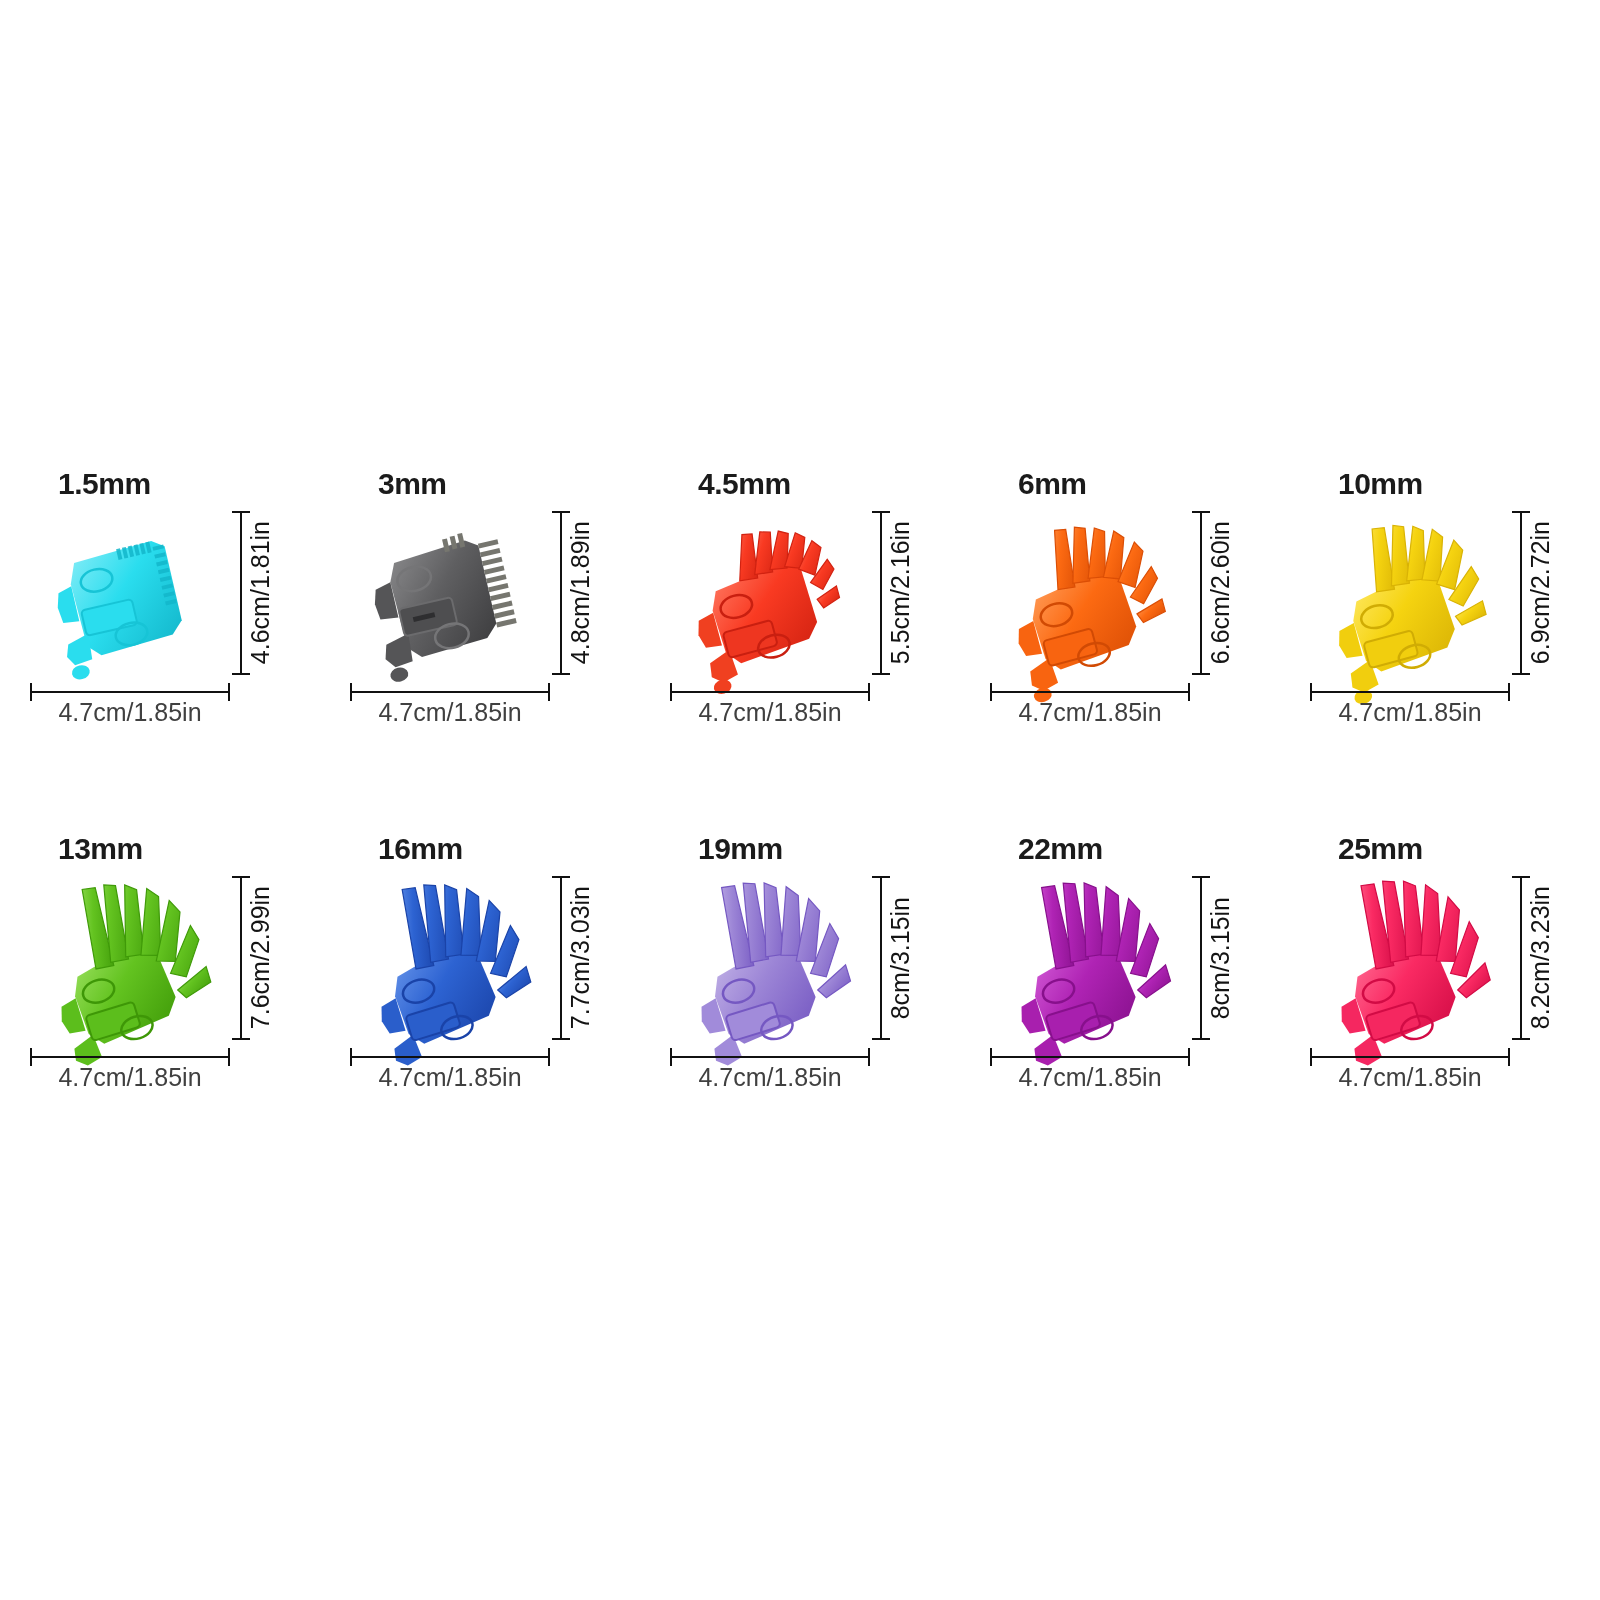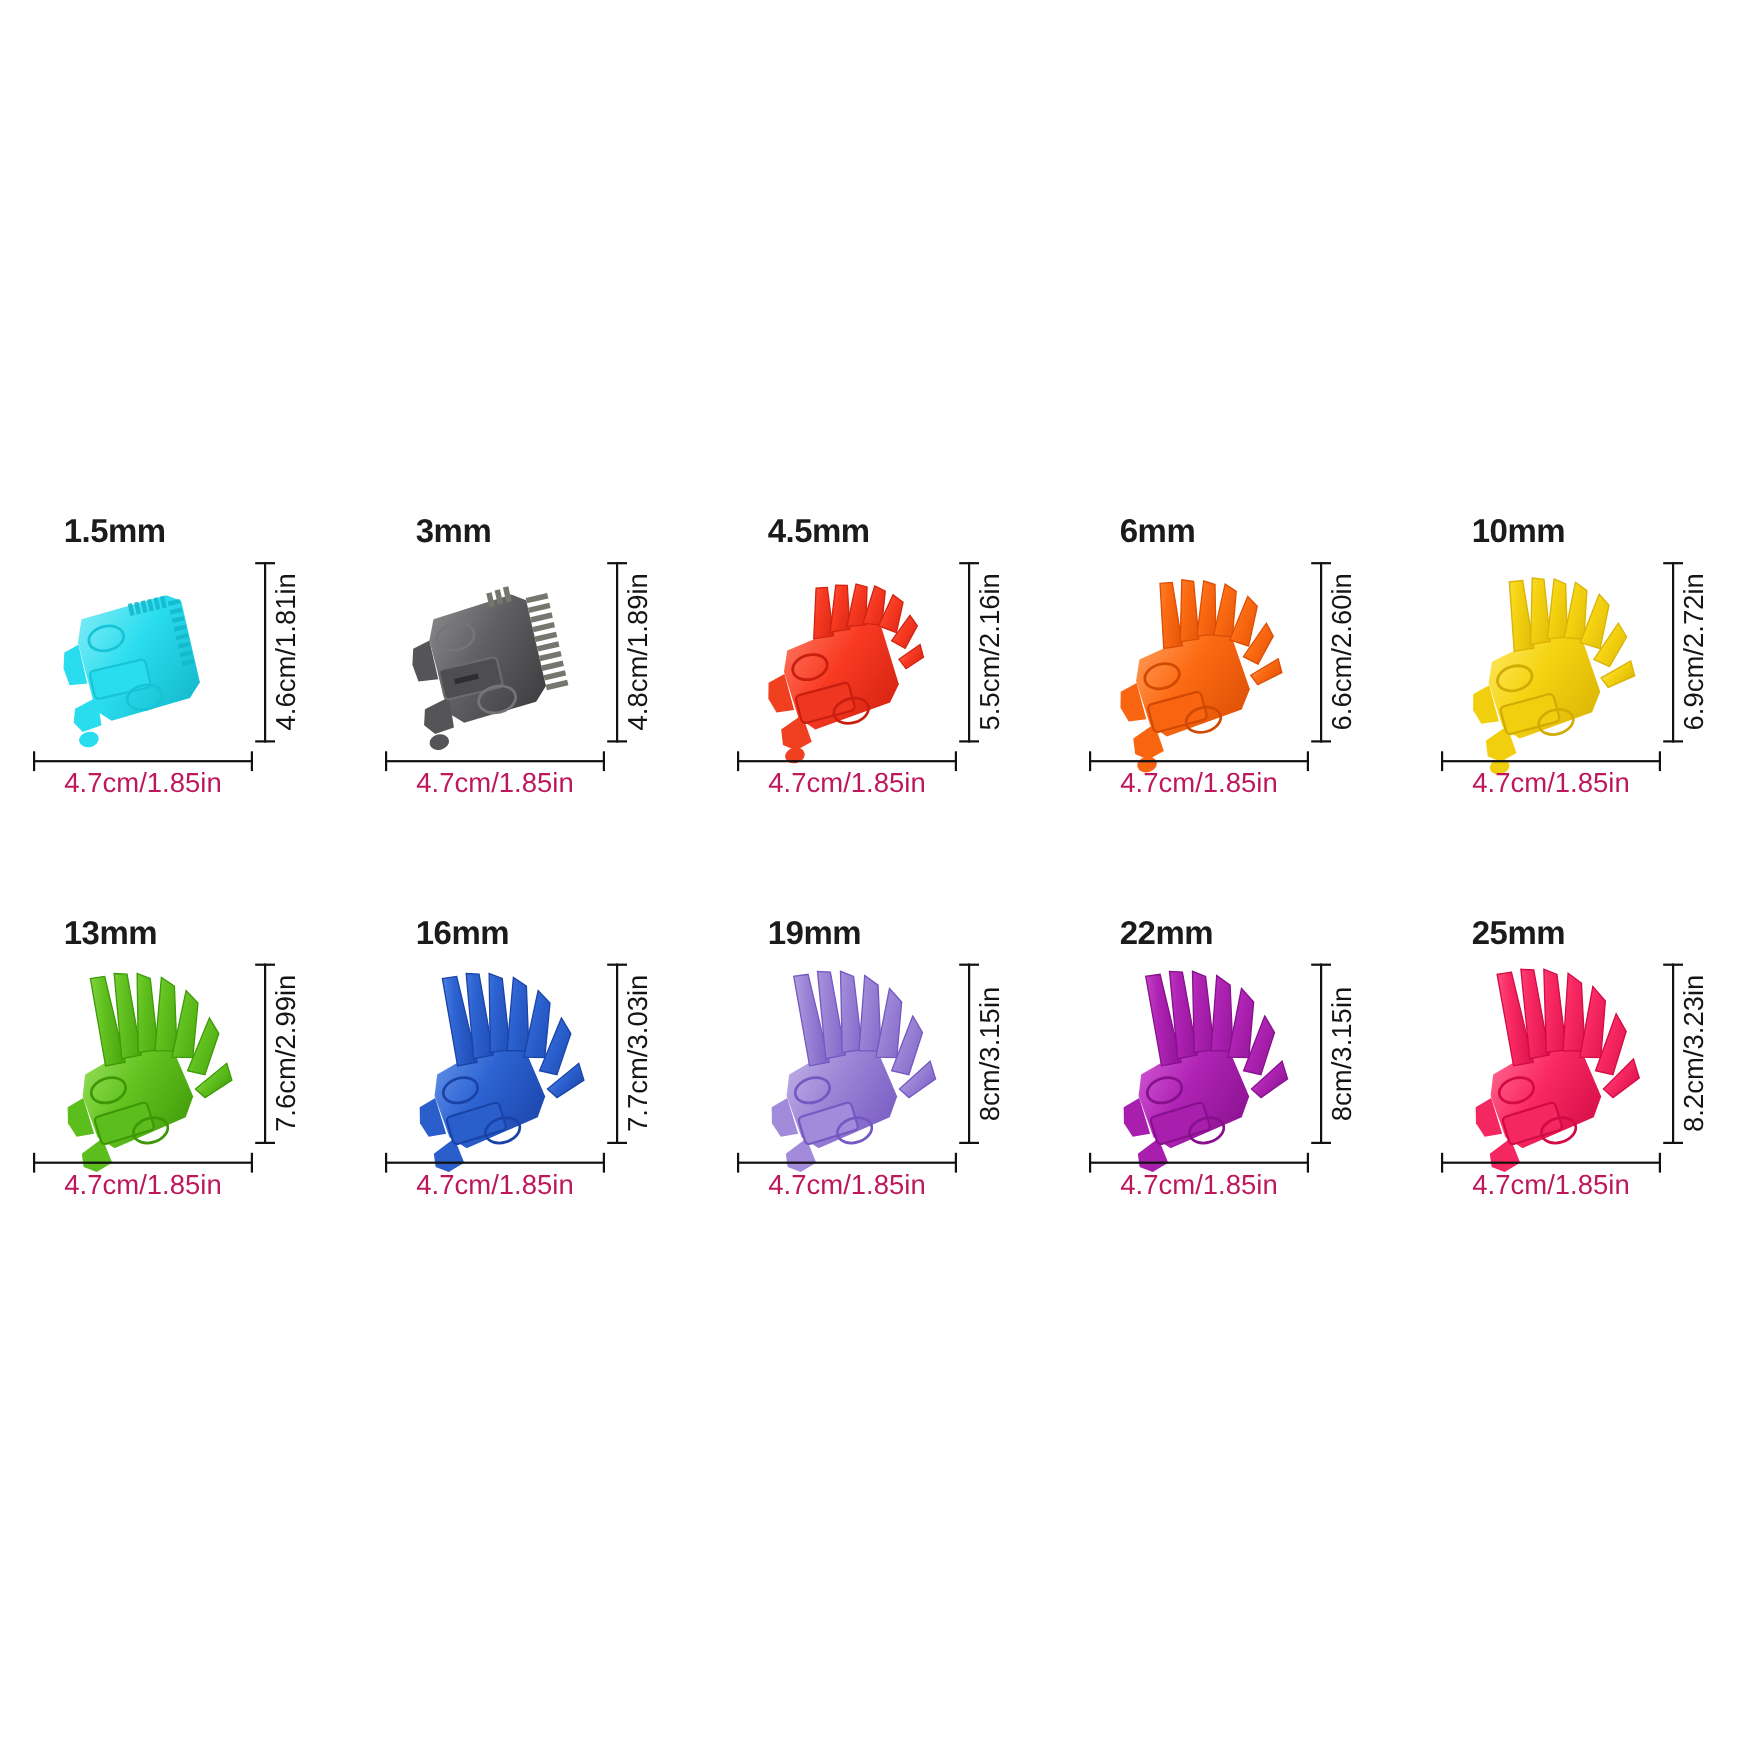--- a/index.html
+++ b/index.html
@@ -141,21 +141,21 @@
   }
   .hdim .hcap.left { left: 0; }
   .hdim .hcap.right { right: 0; }
   .hdim .htext {
     position: absolute;
     left: 0;
     top: 15px;
     width: 100%;
     text-align: center;
     font-size: 25px;
-    color: #be185d;
+    color: #404040;
     white-space: nowrap;
   }
 
   
   .row2 .comb-stage { top: 48px; height: 185px; }
 </style>
 </head>
 <body>
 
 <div id="sheet">

